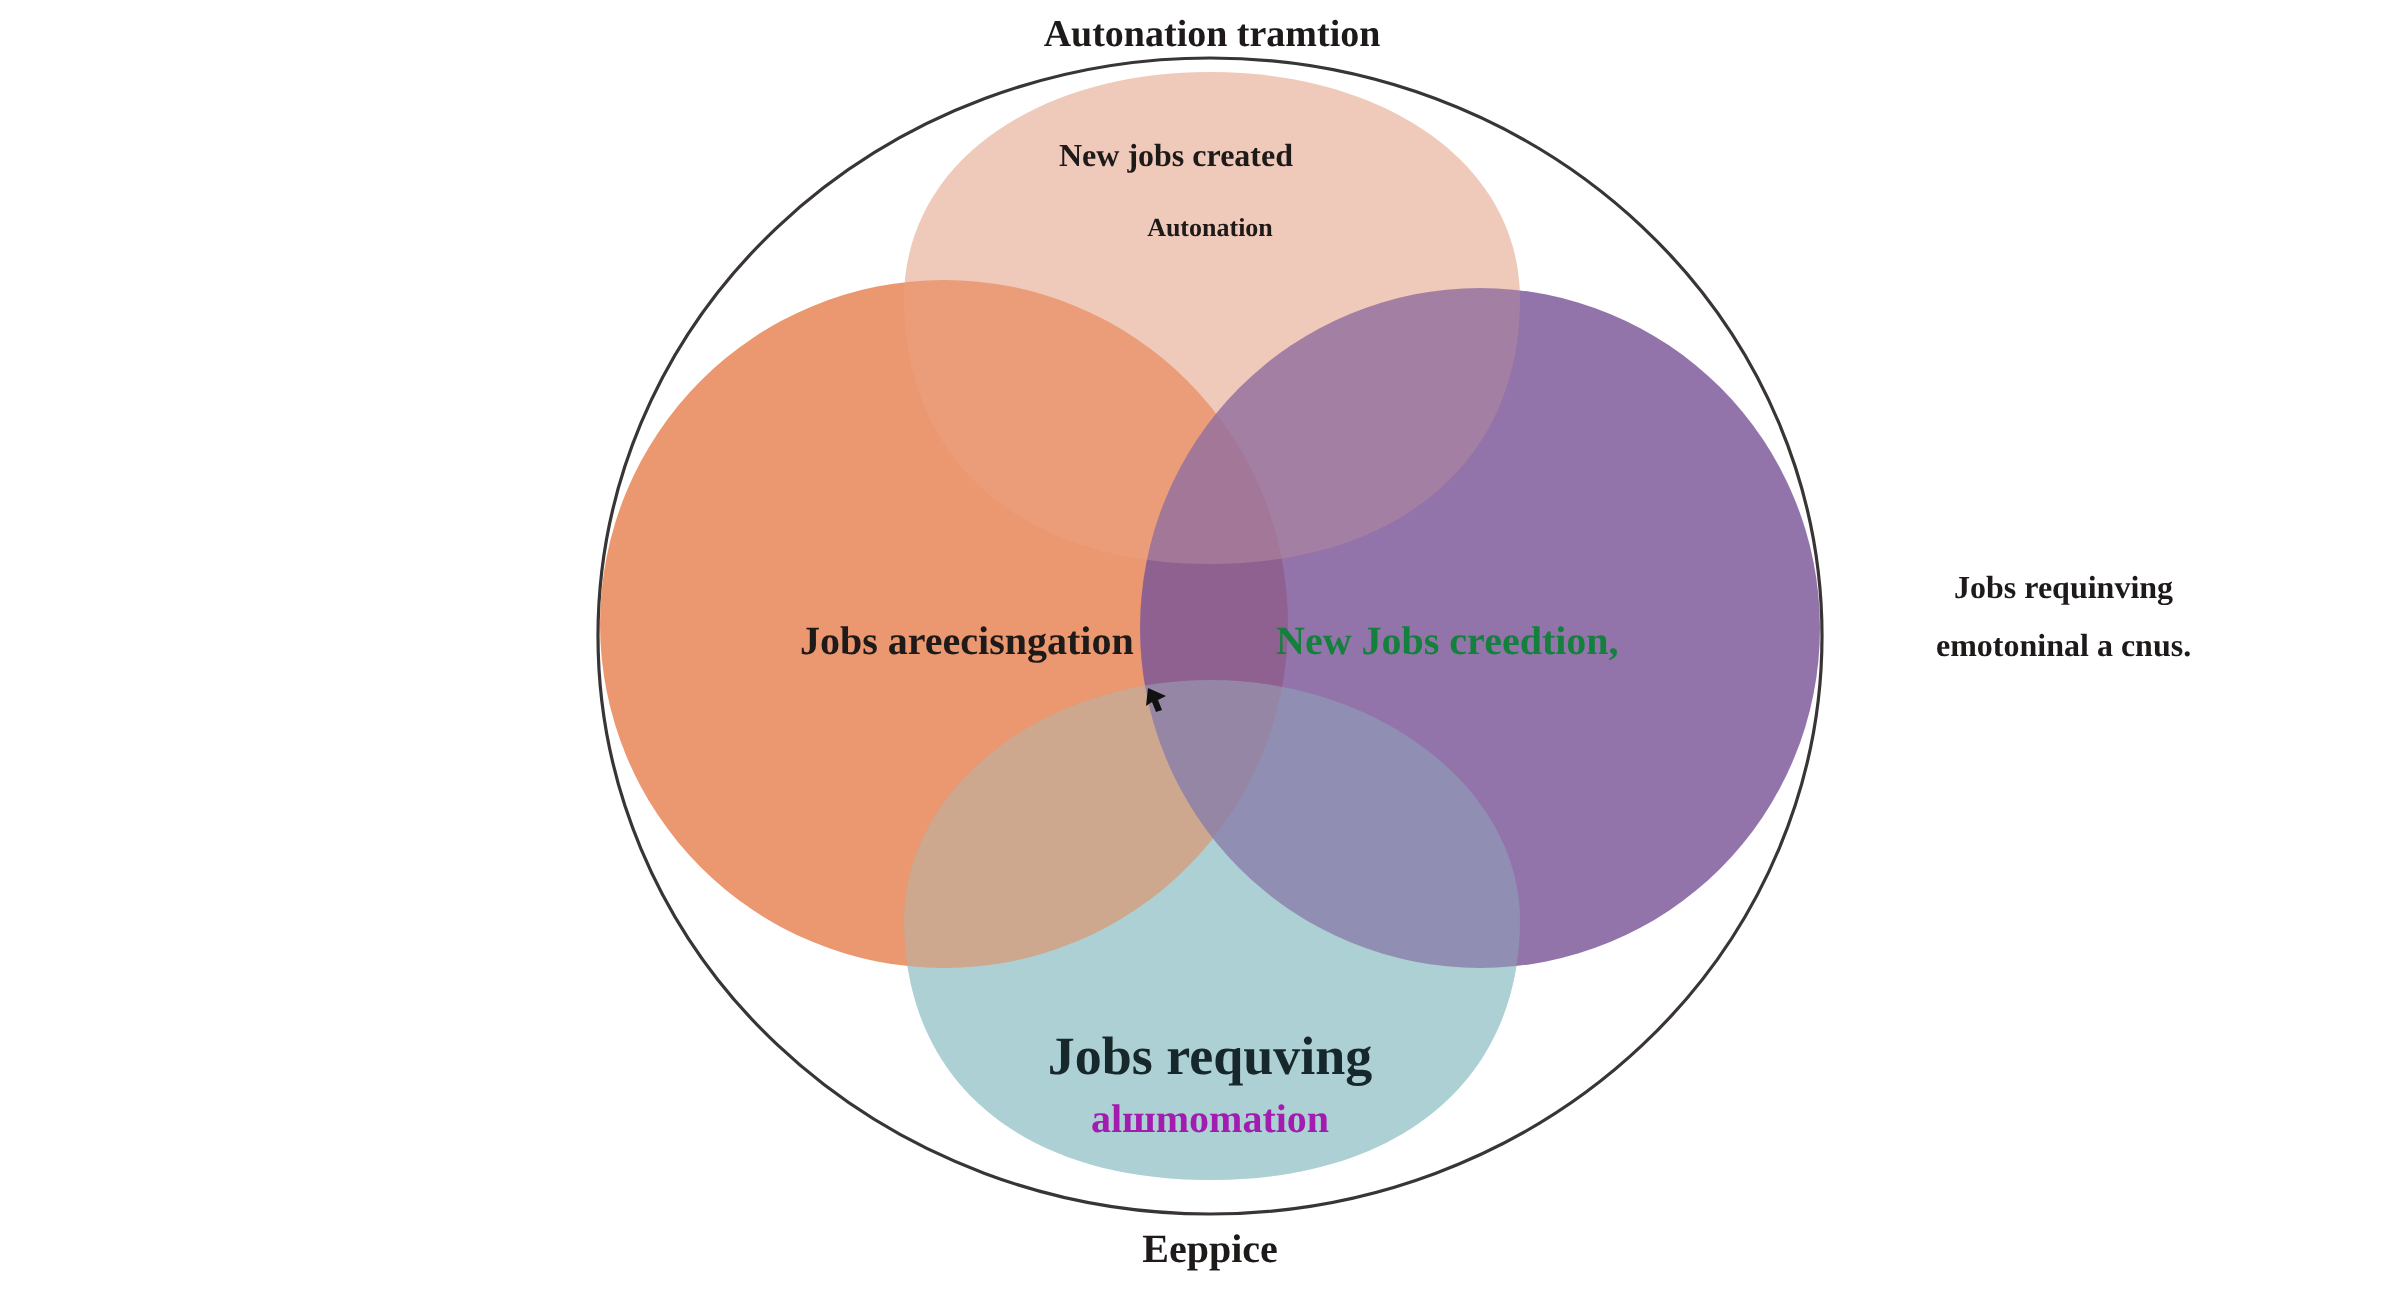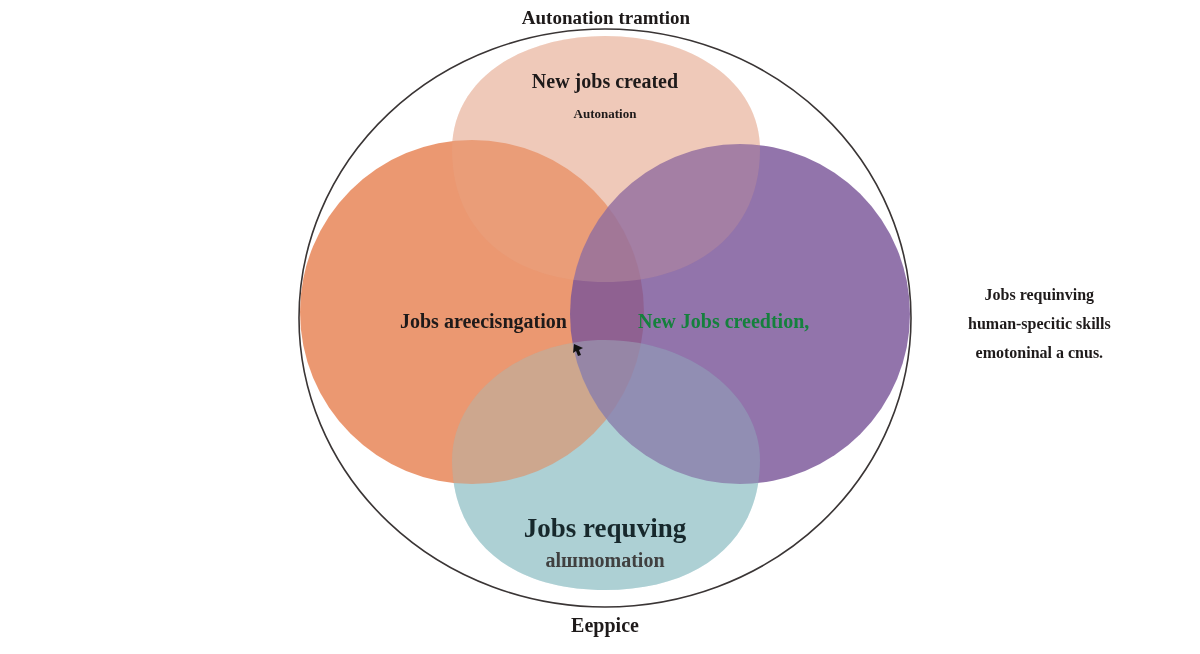--- a/index.html
+++ b/index.html
@@ -30,29 +30,28 @@
 
   <path d="M 452 460 C 452 395 520 340 605 340 C 690 340 760 395 760 460 C 760 540 700 590 605 590 C 510 590 452 540 452 460 Z" fill="#a8cdd2" fill-opacity="0.35"></path>
 
   <path d="M 452 150 C 452 80 520 36 605 36 C 690 36 760 80 760 150 C 760 230 700 282 605 282 C 510 282 452 230 452 150 Z" fill="#efc7b6" fill-opacity="0.22"></path>
 
   <path d="M 574 344 L 583 348 L 579 350 L 581 355 L 578 356 L 576 351 L 573 353 Z" fill="#111111"></path>
 </svg>
 
 <div class="lbl title">Autonation tramtion</div>
 
-<div class="lbl center" style="font-size:20px; left:505px; width:200px; top:70px;">New jobs created</div>
+<div class="lbl center" style="font-size:16px; left:488px; width:200px; top:70px;">New jobs created</div>
 <div class="lbl center" style="font-size:13px; left:505px; width:200px; top:106px;">Autonation</div>
 
 <div class="lbl" style="font-size:20px; left:400px; top:310px;">Jobs areecisngation</div>
 
 <div class="lbl" style="font-size:20px; left:638px; top:310px; color:#15803d;">New Jobs creedtion,</div>
 
 <div class="lbl center" style="font-size:27px; left:505px; width:200px; top:513px; color:#17282c;">Jobs requving</div>
-<div class="lbl center" style="font-size:20px; left:505px; width:200px; top:549px; color:#404040;">alшmomation</div>
+<div class="lbl center" style="font-size:20px; left:505px; width:200px; top:549px; color:#a21caf;">alшmomation</div>
 
 <div class="lbl side">
   <div>Jobs requinving</div>
-  <div>human-specitic skills</div>
   <div>emotoninal a cnus.</div>
 </div>
 
 <div class="lbl center" style="font-size:20px; left:505px; width:200px; top:614px;">Eeppice</div>
 
 </body></html>

